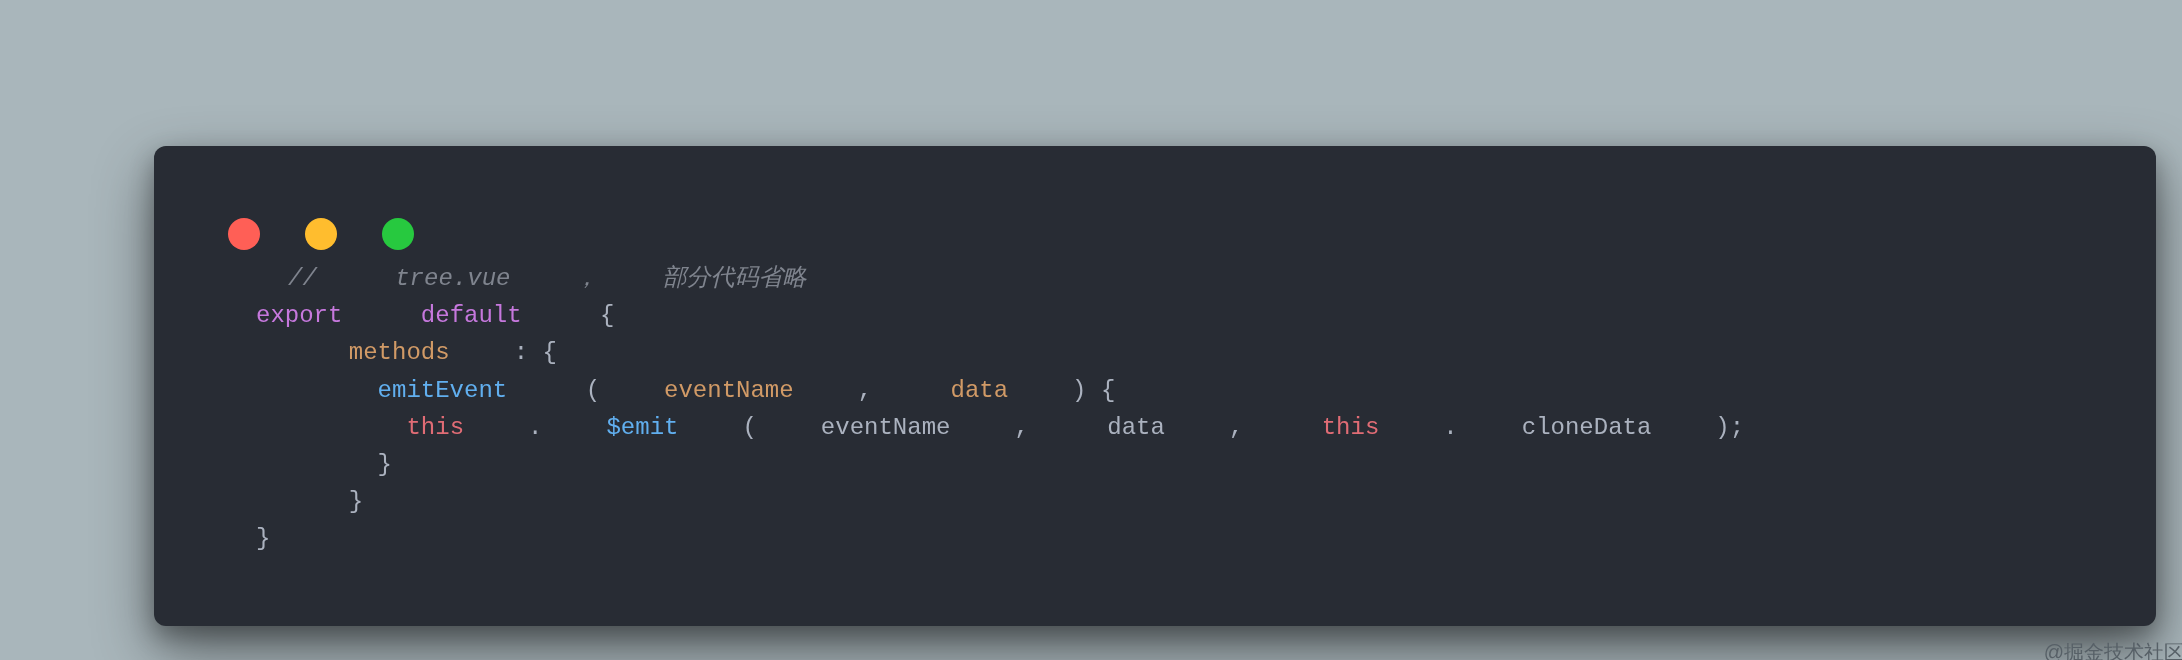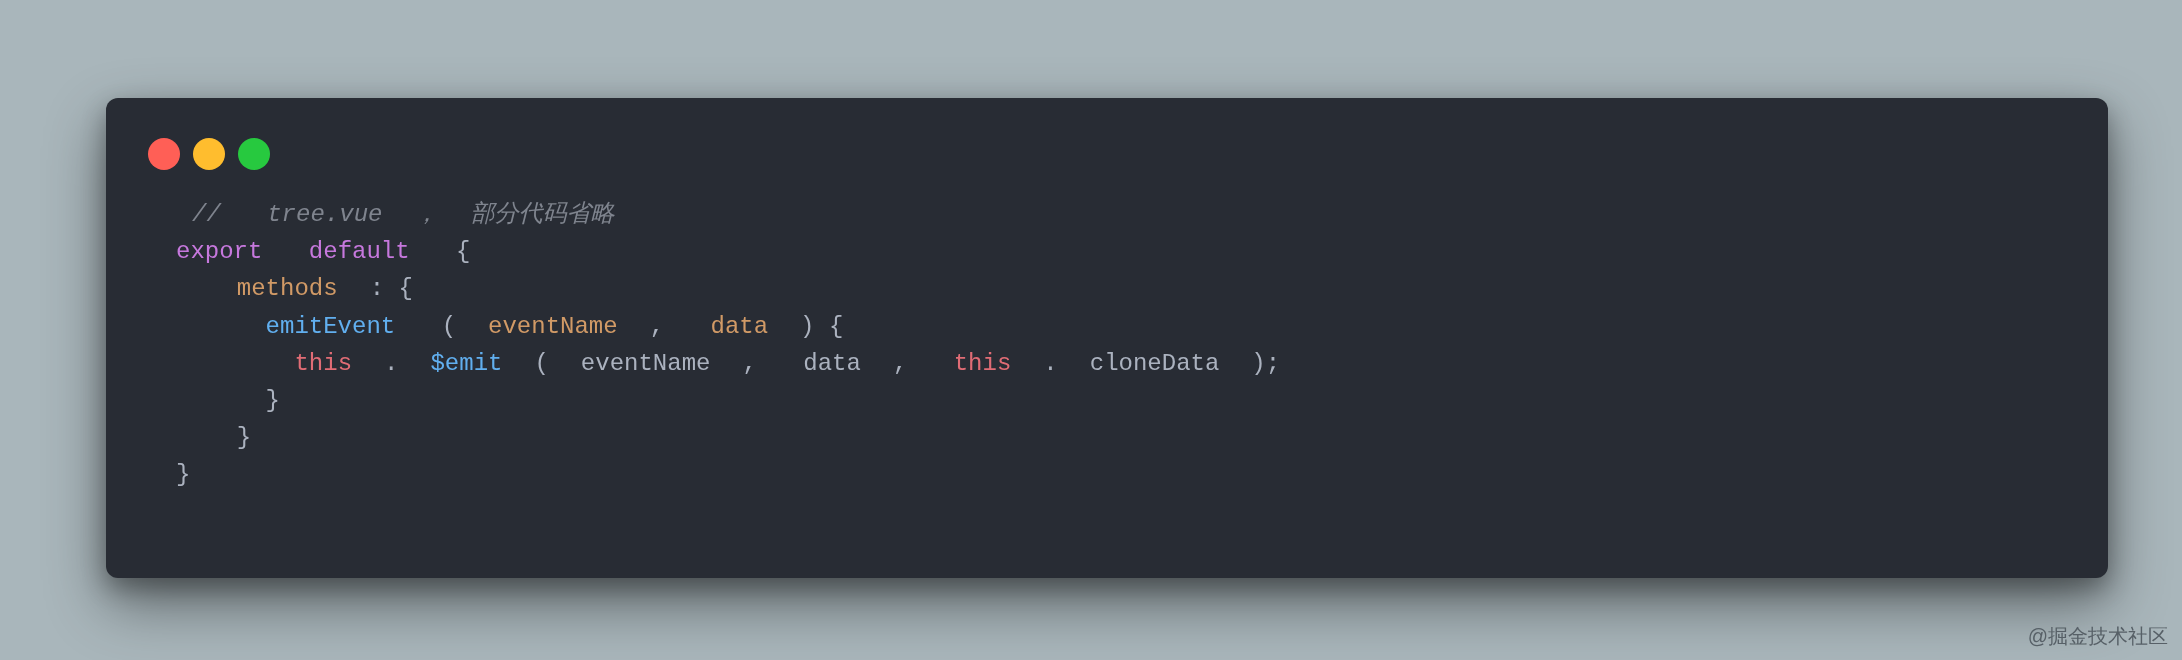--- a/index.html
+++ b/index.html
@@ -1,15 +1,15 @@
 <!DOCTYPE html>
 <html><head>
 <meta charset="utf-8">
 <style>
-  * { margin: 0; padding: 16px; box-sizing: border-box; }
+  * { margin: 16px; padding: 16px; box-sizing: border-box; }
   body {
     width: 2182px;
     height: 660px;
     background: #a9b6bb;
     font-family: "SFMono-Regular", Consolas, "Liberation Mono", Menlo, monospace;
     position: relative;
     overflow: hidden;
   }
   .window {
     position: absolute;

